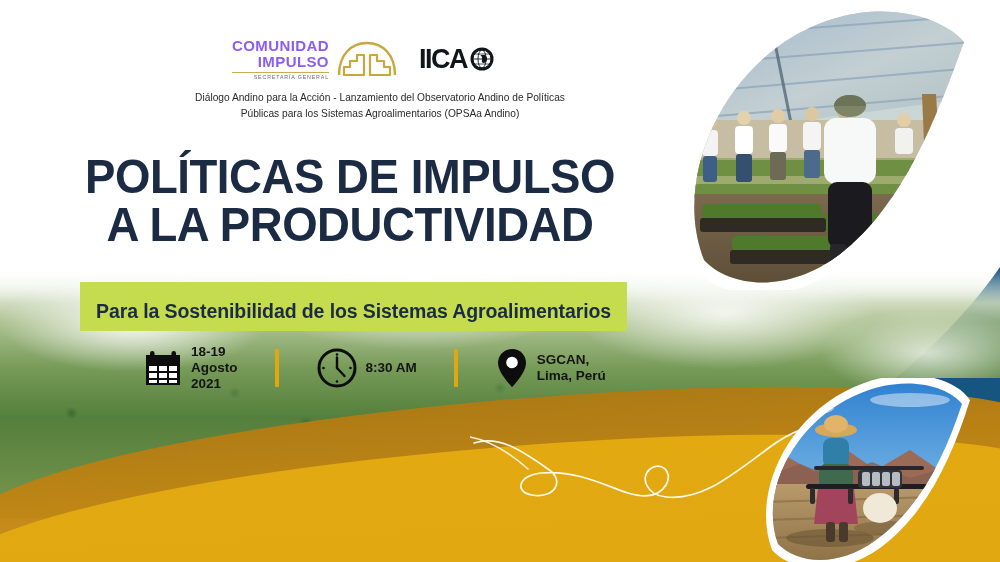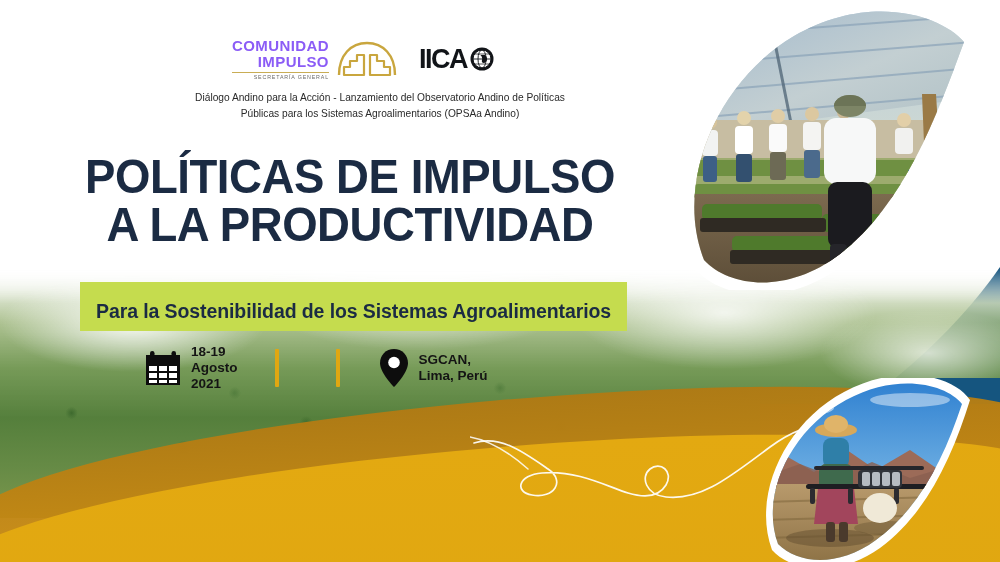--- a/index.html
+++ b/index.html
@@ -465,20 +465,36 @@
       </span>
       <span class="info-text">
         <span>18-19</span>
         <span>Agosto</span>
         <span>2021</span>
       </span>
     </div>
 
     <div class="divider"></div>
 
+    <div class="info-item">
+      <span class="icon-box">
+        <svg width="42" height="42" viewBox="0 0 42 42">
+          <circle cx="21" cy="21" r="18" fill="none" stroke="#0d0d0d" stroke-width="3"></circle>
+          <circle cx="21" cy="7.5" r="1.3" fill="#0d0d0d"></circle>
+          <circle cx="34.5" cy="21" r="1.3" fill="#0d0d0d"></circle>
+          <circle cx="21" cy="34.5" r="1.3" fill="#0d0d0d"></circle>
+          <circle cx="7.5" cy="21" r="1.3" fill="#0d0d0d"></circle>
+          <line x1="21" y1="21" x2="21" y2="10.5" stroke="#0d0d0d" stroke-width="2.4" stroke-linecap="round"></line>
+          <line x1="21" y1="21" x2="28.5" y2="29" stroke="#0d0d0d" stroke-width="2.4" stroke-linecap="round"></line>
+        </svg>
+      </span>
+      <span class="info-text">
+        <span>8:30 AM</span>
+      </span>
+    </div>
 
     <div class="divider"></div>
 
     <div class="info-item">
       <span class="icon-box">
         <svg width="34" height="42" viewBox="0 0 34 42">
           <path d="M17,2 C9,2 3,8.2 3,16 C3,26 17,40 17,40 C17,40 31,26 31,16 C31,8.2 25,2 17,2 Z" fill="#0d0d0d"></path>
           <circle cx="17" cy="15.5" r="5.8" fill="#ffffff"></circle>
         </svg>
       </span>

